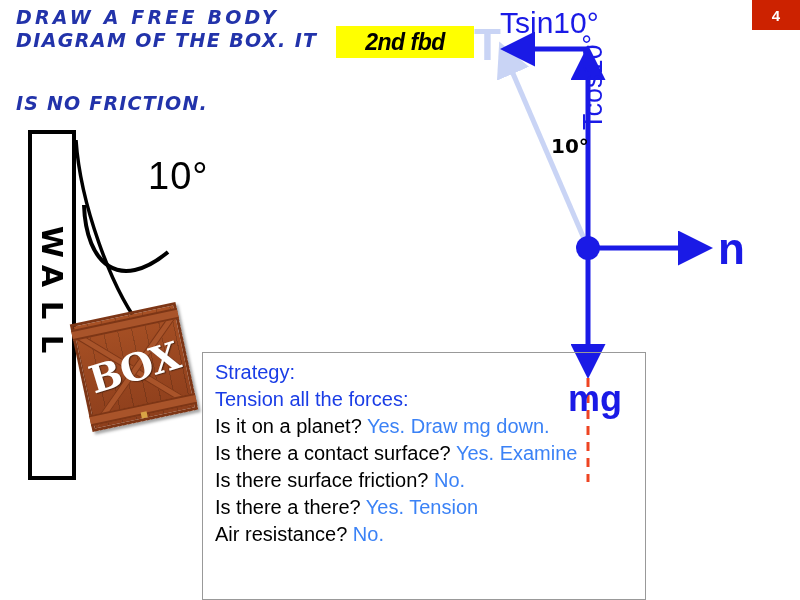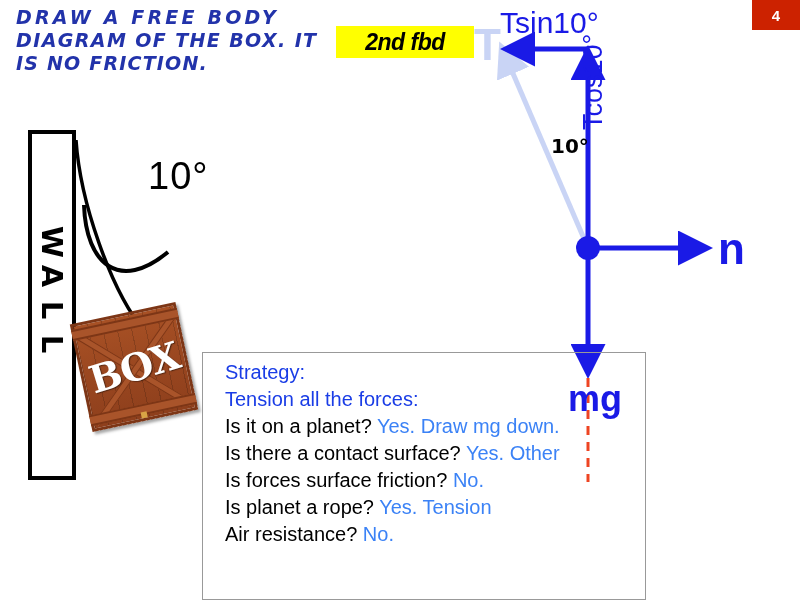--- a/index.html
+++ b/index.html
@@ -27,21 +27,21 @@
     font-style: italic;
     font-size: 19px;
     line-height: 23px;
     letter-spacing: 1.2px;
     text-transform: uppercase;
   }
   #heading .l { display: block; white-space: nowrap; }
   #heading .l1 { letter-spacing: 3.2px; }
   #heading .l2 { letter-spacing: 1.4px; }
   #heading .l3 { letter-spacing: 0.6px; }
-  #heading .l4 { letter-spacing: 1.2px; }
+  #heading .l4 { letter-spacing: 1.2px; margin-top: 40px; }
 
   
   #page-badge {
     position: absolute;
     left: 752px; top: 0px;
     width: 48px; height: 30px;
     background: #cc2200;
     color: #ffffff;
     font-size: 15px;
     font-weight: bold;
@@ -218,21 +218,21 @@
   }
 
   
   #strategy {
     position: absolute;
     left: 202px; top: 352px;
     width: 444px; height: 248px;
     border: 1px solid #999999;
     background: transparent;
     box-sizing: border-box;
-    padding: 6px 0 0 22px;
+    padding: 6px 0 0 12px;
   }
   #strategy .line {
     font-family: "Liberation Sans", sans-serif;
     font-size: 20px;
     line-height: 27px;
     color: #000000;
     white-space: nowrap;
   }
   #strategy .line.head { color: #1a3de6; }
   #strategy .ans { color: #3b82f6; }
@@ -314,28 +314,28 @@
 
   <div id="strategy">
     <div class="line head">Strategy:</div>
     <div class="line head">Tension all the forces:</div>
     <div class="line">
       <span>Is it on a planet?</span>
       <span class="ans">Yes. Draw mg down.</span>
     </div>
     <div class="line">
       <span>Is there a contact surface?</span>
-      <span class="ans">Yes. Other</span>
-    </div>
-    <div class="line">
-      <span>Is forces surface friction?</span>
+      <span class="ans">Yes. Examine</span>
+    </div>
+    <div class="line">
+      <span>Is there surface friction?</span>
       <span class="ans">No.</span>
     </div>
     <div class="line">
-      <span>Is planet a rope?</span>
+      <span>Is there a there?</span>
       <span class="ans">Yes. Tension</span>
     </div>
     <div class="line">
       <span>Air resistance?</span>
       <span class="ans">No.</span>
     </div>
   </div>
 
 </div>
 

